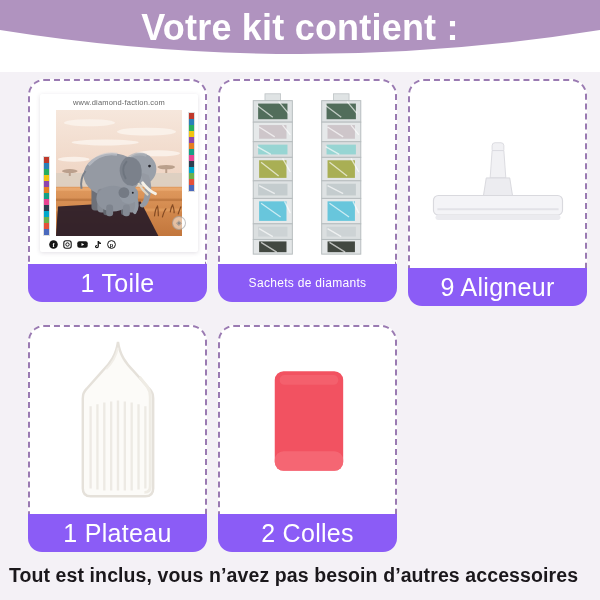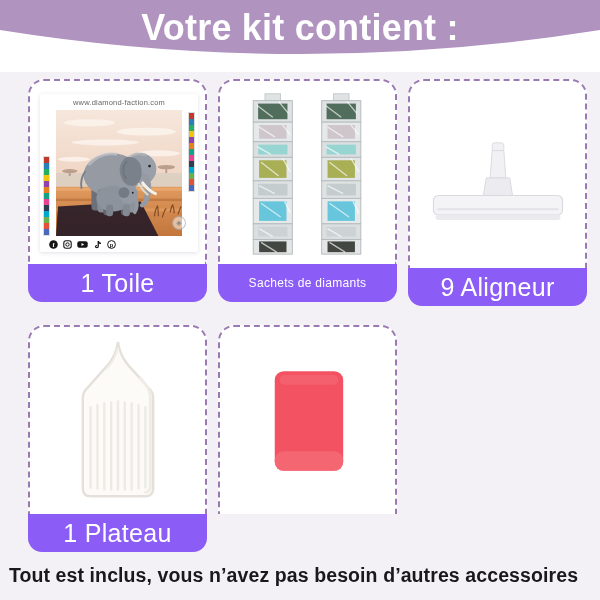--- a/index.html
+++ b/index.html
@@ -250,19 +250,20 @@
       </div>
 
       <div class="card row2">
         <div class="card-body">
           <svg class="fit-svg" viewBox="0 0 179 189">
             <rect x="56" y="44" width="70" height="102" rx="9" fill="#f25261"></rect>
             <rect x="56" y="126" width="70" height="20" rx="9" fill="#f66e79" opacity="0.75"></rect>
             <rect x="61" y="48" width="60" height="10" rx="5" fill="#f66e79" opacity="0.5"></rect>
           </svg>
         </div>
+        <div class="card-label">2 Colles</div>
       </div>
 
     </div>
 
     <div class="footer-note">Tout est inclus, vous n’avez pas besoin d’autres accessoires</div>
   </div>
 </div>
 
 </body></html>

